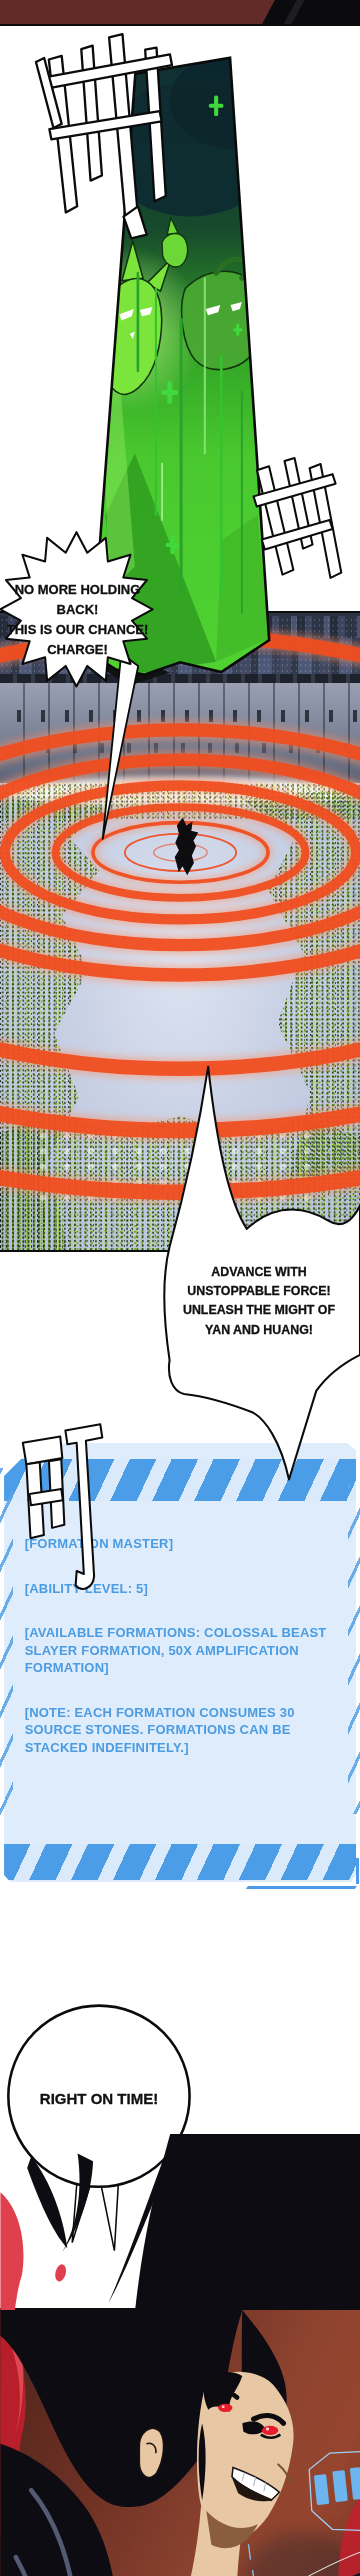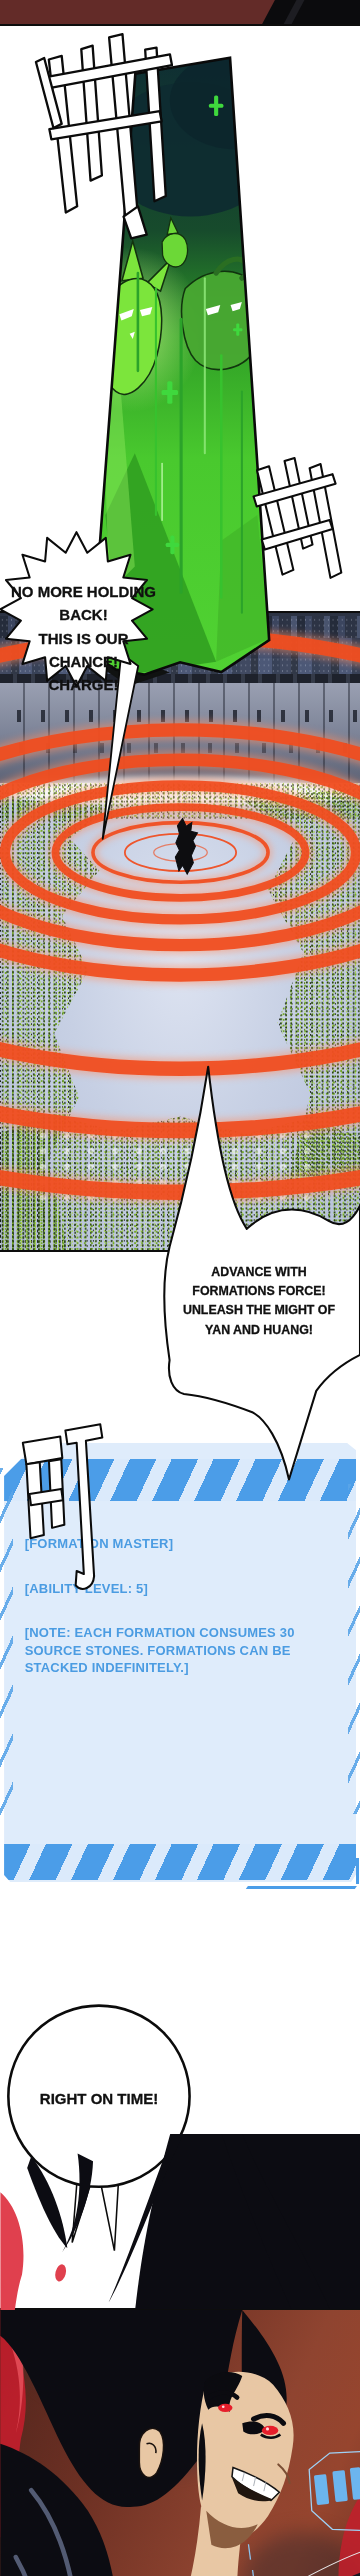--- a/index.html
+++ b/index.html
@@ -207,44 +207,45 @@
       <polygon points="96,250 310,215 314,235 100,270"></polygon>
       <polygon points="70,120 86,112 120,240 104,248"></polygon>
       <polygon points="240,420 268,400 285,455 255,462"></polygon>
     </g>
   </svg>
 
   <svg class="abs" style="left:0;top:526px;z-index:5;" width="155" height="319" viewBox="0 1020 300 620">
     <polygon points="235,1268 199,1628 268,1292" fill="#ffffff" stroke="#0b0b0b" stroke-width="3.5" stroke-linejoin="round"></polygon>
     <polygon fill="#ffffff" stroke="#0b0b0b" stroke-width="4" stroke-linejoin="round" points="296,1182 256,1204 285,1239 239,1244 253,1288 209,1275 205,1321 169,1292 148,1332 127,1292 91,1321 87,1275 43,1288 57,1244 11,1239 40,1204 0,1182 40,1160 11,1125 57,1120 43,1076 87,1089 91,1043 127,1072 148,1032 169,1072 205,1043 209,1089 253,1076 239,1120 285,1125 256,1160"></polygon>
   </svg>
-  <div class="abs dialog" style="left:0;top:580px;width:155px;font-size:15px;line-height:1.55;z-index:6;margin-left:6px;">NO MORE HOLDING BACK!
+  <div class="abs dialog" style="left:0;top:580px;width:155px;font-size:13px;line-height:1.55;z-index:6;">NO MORE HOLDING BACK!
 THIS IS OUR CHANCE!
 CHARGE!</div>
 
   <svg class="abs" style="left:149px;top:1056px;z-index:6;" width="211" height="482" viewBox="290 2050 410 935">
     <path fill="#ffffff" stroke="#0b0b0b" stroke-width="4" stroke-linejoin="round" d="M405,2070 C425,2250 450,2340 480,2385 C540,2330 600,2345 640,2370 C665,2385 685,2370 700,2340
          L700,2630 C670,2645 640,2665 615,2700 L562,2872 C545,2795 515,2755 492,2742
          C440,2722 395,2710 358,2706 C335,2700 325,2672 330,2640 C318,2560 315,2480 330,2420
          C355,2330 385,2200 405,2070 Z"></path>
   </svg>
   <div class="abs dialog" style="left:170px;top:1263px;width:178px;font-size:12.4px;line-height:1.55;z-index:7;">ADVANCE WITH
-FORMATIONS FORCE!
+UNSTOPPABLE FORCE!
 UNLEASH THE MIGHT OF
 YAN AND HUANG!</div>
 
   <div class="abs" style="left:4.1px;top:1443px;width:352px;height:439px;z-index:2;background:#dfecfb;
               clip-path:polygon(33px 0,343px 0,352px 7.2px,352px 431px,347px 439px,6.2px 439px,0 432px,0 33px);">
     <div class="abs" style="left:0;top:15.5px;width:352px;height:42px;
                 background:repeating-linear-gradient(115deg,#4b9de8 0 24px,#dbeafb 24px 38px);"></div>
     <div class="abs" style="left:0;top:401px;width:352px;height:36px;
                 background:repeating-linear-gradient(115deg,#4b9de8 0 24px,#dbeafb 24px 38px);"></div>
     <div class="abs sys" style="left:20.6px;top:92px;width:313px;">
       <p>[FORMATION MASTER]</p>
       <p>[ABILITY LEVEL: 5]</p>
+      <p>[AVAILABLE FORMATIONS: COLOSSAL BEAST SLAYER FORMATION, 50X AMPLIFICATION FORMATION]</p>
       <p>[NOTE: EACH FORMATION CONSUMES 30 SOURCE STONES. FORMATIONS CAN BE STACKED INDEFINITELY.]</p>
     </div>
   </div>
   <div class="abs" style="left:0;top:1468px;width:13.4px;height:361px;z-index:3;opacity:.9;
               background:repeating-linear-gradient(115deg,#5aa5e8 0 3.1px,transparent 3.1px 20.6px);"></div>
   <div class="abs" style="left:348px;top:1484px;width:12.4px;height:330px;z-index:3;opacity:.9;
               background:repeating-linear-gradient(115deg,#5aa5e8 0 3.1px,transparent 3.1px 20.6px);"></div>
   <div class="abs" style="left:247px;top:1886px;width:109px;height:2.6px;background:#4b9de8;transform:skewX(-35deg);z-index:3;"></div>
   <div class="abs" style="left:356px;top:1858px;width:2.6px;height:26px;background:#4b9de8;z-index:3;"></div>
 

